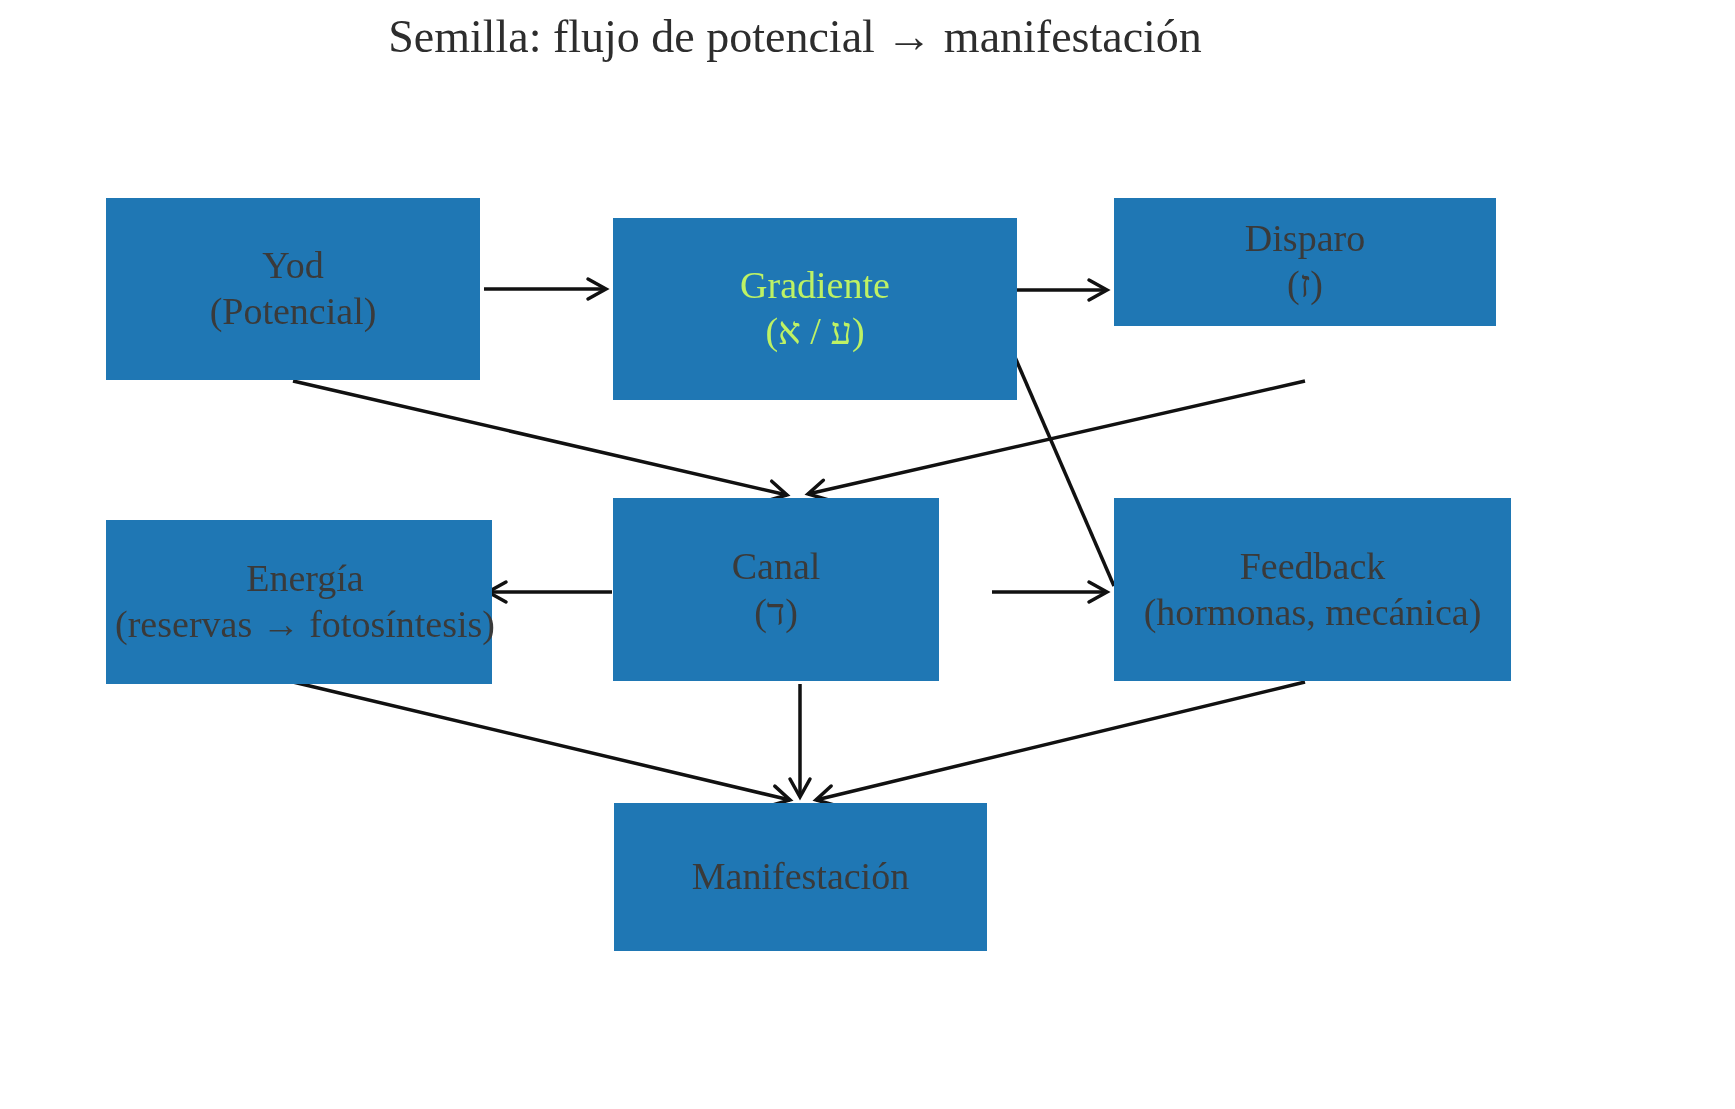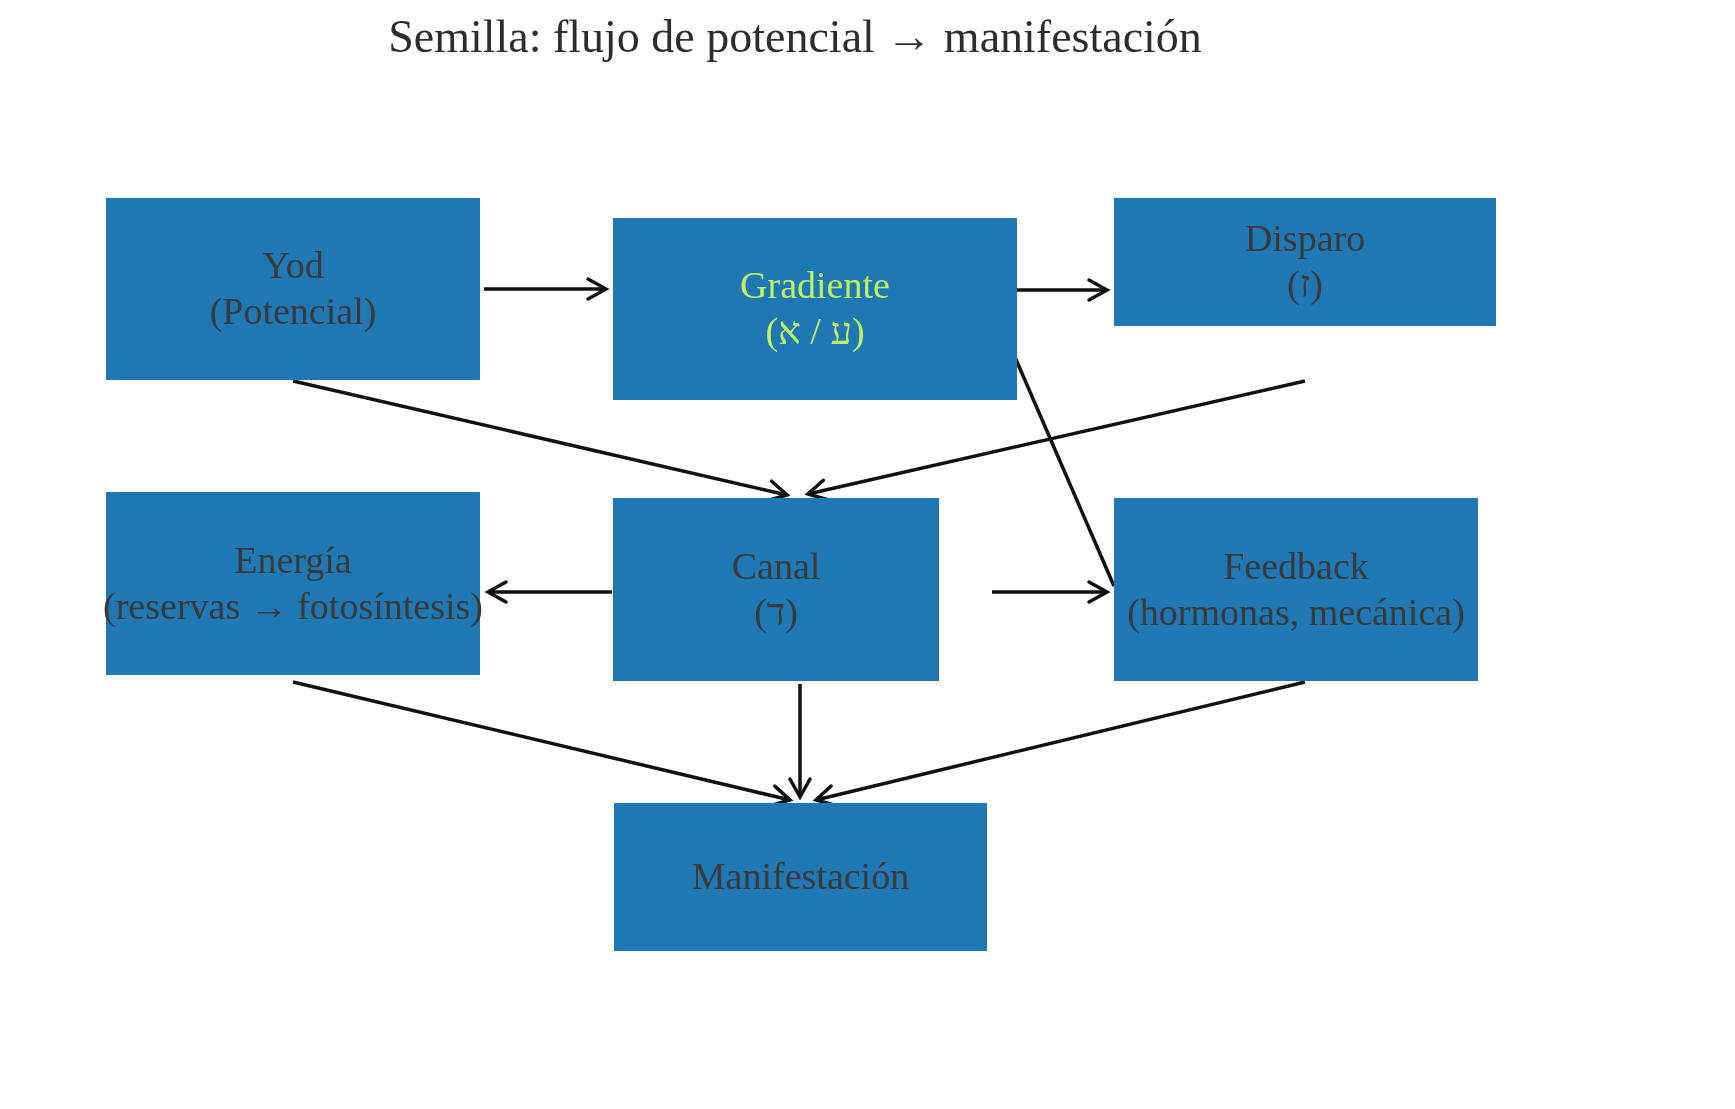--- a/index.html
+++ b/index.html
@@ -66,29 +66,29 @@
         <span class="sublabel">(Potencial)</span>
       </div>
       <div class="node" style="left: 613px; top: 198px; width: 404px; height: 182px; background: rgb(31, 119, 180); color: #bef264; margin-top: 20px;">
         <span class="label">Gradiente</span>
         <span class="sublabel">(א / ע)</span>
       </div>
       <div class="node" style="left: 1114px; top: 198px; width: 382px; height: 128px; background: rgb(31, 119, 180); color: rgb(58, 58, 58);">
         <span class="label">Disparo</span>
         <span class="sublabel">(ז)</span>
       </div>
-      <div class="node" style="left: 106px; top: 492px; width: 374px; height: 183px; background: rgb(31, 119, 180); color: rgb(58, 58, 58);">
+      <div class="node" style="left: 106px; top: 520px; width: 374px; height: 164px; background: rgb(31, 119, 180); color: rgb(58, 58, 58); padding-left: 12px;">
         <span class="label">Energía</span>
         <span class="sublabel">(reservas → fotosíntesis)</span>
       </div>
       <div class="node" style="left: 613px; top: 498px; width: 326px; height: 183px; background: rgb(31, 119, 180); color: rgb(58, 58, 58);">
         <span class="label">Canal</span>
         <span class="sublabel">(ד)</span>
       </div>
-      <div class="node" style="left: 1114px; top: 498px; width: 364px; height: 183px; background: rgb(31, 119, 180); color: rgb(58, 58, 58);">
+      <div class="node" style="left: 1114px; top: 498px; width: 397px; height: 183px; background: rgb(31, 119, 180); color: rgb(58, 58, 58);">
         <span class="label">Feedback</span>
         <span class="sublabel">(hormonas, mecánica)</span>
       </div>
       <div class="node" style="left: 614px; top: 803px; width: 373px; height: 148px; background: rgb(31, 119, 180); color: rgb(58, 58, 58);">
         <span class="label">Manifestación</span>
       </div>
     </div>
 </div>
 
 </body></html>

